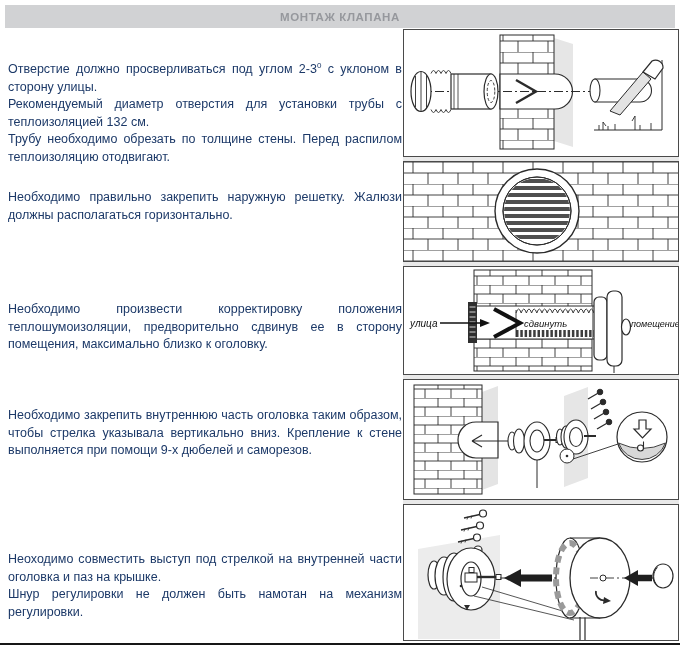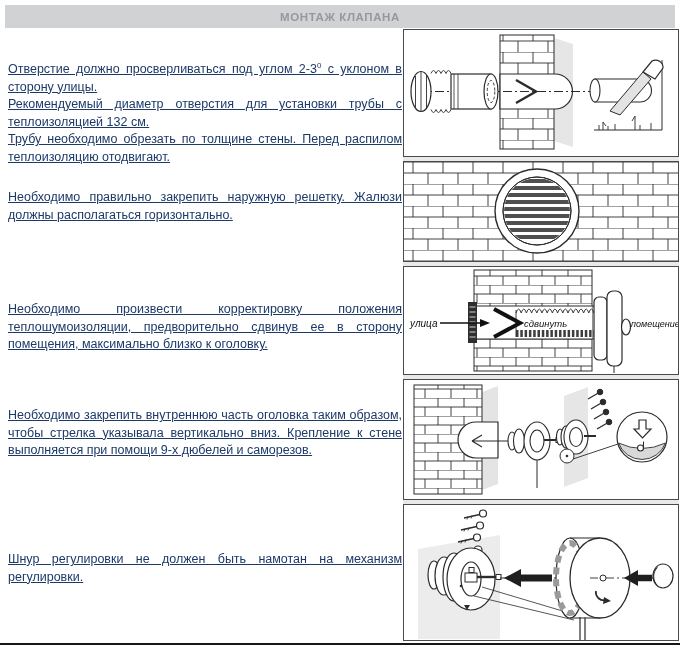--- a/index.html
+++ b/index.html
@@ -11,21 +11,21 @@
     position:absolute;left:5px;top:5px;width:670px;height:23px;
     background:#d1d2d4;display:flex;align-items:center;justify-content:center;
   }
   .header-bar span{
     font-size:11.5px;font-weight:bold;color:#96989d;letter-spacing:.6px;
   }
   .txt{
     position:absolute;left:8px;width:394px;color:#1c3968;
     font-size:12.5px;line-height:17.5px;text-align:justify;
   }
-  .txt p{margin:0;text-decoration:underline;}
+  .txt p{margin:0;}
   sup{font-size:8px;line-height:0;}
   .panels{
     position:absolute;left:403px;top:29px;width:276px;background:#e9e9e9;font-style:italic;
   }
   .panel{
     width:276px;background:#ffffff;border:1px solid #4a4a4a;
     box-sizing:border-box;margin-bottom:4px;overflow:hidden;
   }
   .panel:last-child{margin-bottom:0;}
   .panel svg{display:block;}
@@ -53,20 +53,21 @@
 
 <div class="txt" style="top:301px">
   <p>Необходимо произвести корректировку положения теплошумоизоляции, предворительно сдвинув ее в сторону помещения, максимально близко к оголовку.</p>
 </div>
 
 <div class="txt" style="top:407px">
   <p>Необходимо закрепить внутреннюю часть оголовка таким образом, чтобы стрелка указывала вертикально вниз. Крепление к стене выполняется при помощи 9-х дюбелей и саморезов.</p>
 </div>
 
 <div class="txt" style="top:551px">
+  <p>Неоходимо совместить выступ под стрелкой на внутренней части оголовка и паз на крышке.</p>
   <p>Шнур регулировки не должен быть намотан на механизм регулировки.</p>
 </div>
 
 <div class="panels">
 
   <div class="panel" style="height:128px">
     <svg width="274" height="126" viewBox="0 0 274 126">
       <defs>
         <pattern id="b1" width="30" height="22" patternUnits="userSpaceOnUse">
           <rect width="30" height="22" fill="#fff"></rect>

